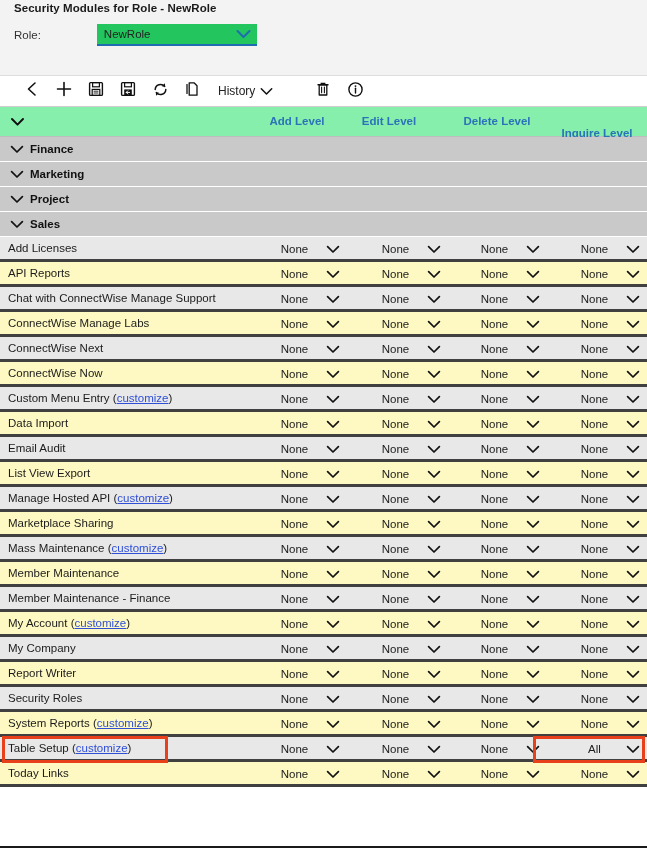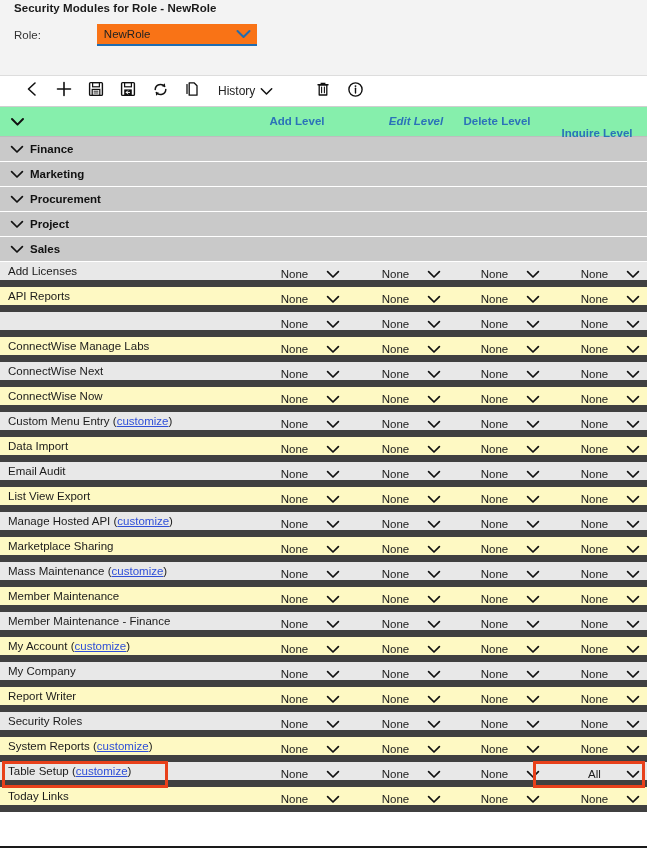--- a/index.html
+++ b/index.html
@@ -33,21 +33,21 @@
     gap: 48px;
   }
   .role-label {
     font-size: 11.5px;
     color: #333333;
     margin-right: 8px;
   }
   .role-select {
     width: 160px;
     height: 22px;
-    background: #f97316;
+    background: #22c55e;
     border: none;
     border-bottom: 2px solid #1f6cb0;
     display: flex;
     align-items: center;
     justify-content: space-between;
     padding: 0 6px 0 7px;
   }
   .role-select-value {
     font-size: 11.5px;
     color: #222222;
@@ -103,21 +103,21 @@
     position: absolute;
     top: 8px;
     font-size: 11.5px;
     font-weight: bold;
     color: #2b72b8;
     text-align: center;
     cursor: pointer;
     white-space: nowrap;
   }
   .ch0 { left: 249px; width: 96px; }
-  .ch1 { left: 368px; width: 96px; font-style: italic; }
+  .ch1 { left: 341px; width: 96px; }
   .ch2 { left: 449px; width: 96px; }
   .ch3 { left: 549px; width: 96px; margin-top: 12px; }
 
   
   .grid { position: relative; }
 
   .group-row {
     height: 25px;
     background: #c9c9c9;
     border-bottom: 1px solid #ffffff;
@@ -137,21 +137,21 @@
     font-size: 11.5px;
     font-weight: bold;
     color: #111111;
   }
 
   .mod-row {
     height: 25px;
     display: flex;
     align-items: center;
     position: relative;
-    border-bottom: 7px solid #404040;
+    border-bottom: 3px solid #404040;
   }
   .mod-row.alt { background: #e8e8e8; }
   .mod-row.plain { background: #fef9c3; }
 
   .mod-name {
     position: absolute;
     left: 8px;
     font-size: 11.5px;
     color: #1b1b1b;
     white-space: nowrap;
@@ -343,28 +343,20 @@
         </svg>
       </span>
       <span class="group-label">Marketing</span>
     </div>
     <div class="group-row">
       <span class="group-chev">
         <svg width="14" height="9" viewBox="0 0 14 9">
           <path d="M1.6 1.6 L7 7 L12.4 1.6" fill="none" stroke="#111" stroke-width="1.7" stroke-linecap="round" stroke-linejoin="round"></path>
         </svg>
       </span>
-      <span class="group-label">Procurement</span>
-    </div>
-    <div class="group-row">
-      <span class="group-chev">
-        <svg width="14" height="9" viewBox="0 0 14 9">
-          <path d="M1.6 1.6 L7 7 L12.4 1.6" fill="none" stroke="#111" stroke-width="1.7" stroke-linecap="round" stroke-linejoin="round"></path>
-        </svg>
-      </span>
       <span class="group-label">Project</span>
     </div>
     <div class="group-row">
       <span class="group-chev">
         <svg width="14" height="9" viewBox="0 0 14 9">
           <path d="M1.6 1.6 L7 7 L12.4 1.6" fill="none" stroke="#111" stroke-width="1.7" stroke-linecap="round" stroke-linejoin="round"></path>
         </svg>
       </span>
       <span class="group-label">Sales</span>
     </div>
@@ -416,20 +408,21 @@
           </svg></span>
       </div>
       <div class="cell c3">
         <span class="cell-val">None</span>
         <span><svg width="14" height="9" viewBox="0 0 14 9">
             <path d="M1.6 1.6 L7 7 L12.4 1.6" fill="none" stroke="#111" stroke-width="1.7" stroke-linecap="round" stroke-linejoin="round"></path>
           </svg></span>
       </div>
     </div>
     <div class="mod-row alt">
+      <span class="mod-name"><span>Chat with ConnectWise Manage Support</span></span>
       <div class="cell c0">
         <span class="cell-val">None</span>
         <span><svg width="14" height="9" viewBox="0 0 14 9">
             <path d="M1.6 1.6 L7 7 L12.4 1.6" fill="none" stroke="#111" stroke-width="1.7" stroke-linecap="round" stroke-linejoin="round"></path>
           </svg></span>
       </div>
       <div class="cell c1">
         <span class="cell-val">None</span>
         <span><svg width="14" height="9" viewBox="0 0 14 9">
             <path d="M1.6 1.6 L7 7 L12.4 1.6" fill="none" stroke="#111" stroke-width="1.7" stroke-linecap="round" stroke-linejoin="round"></path>

